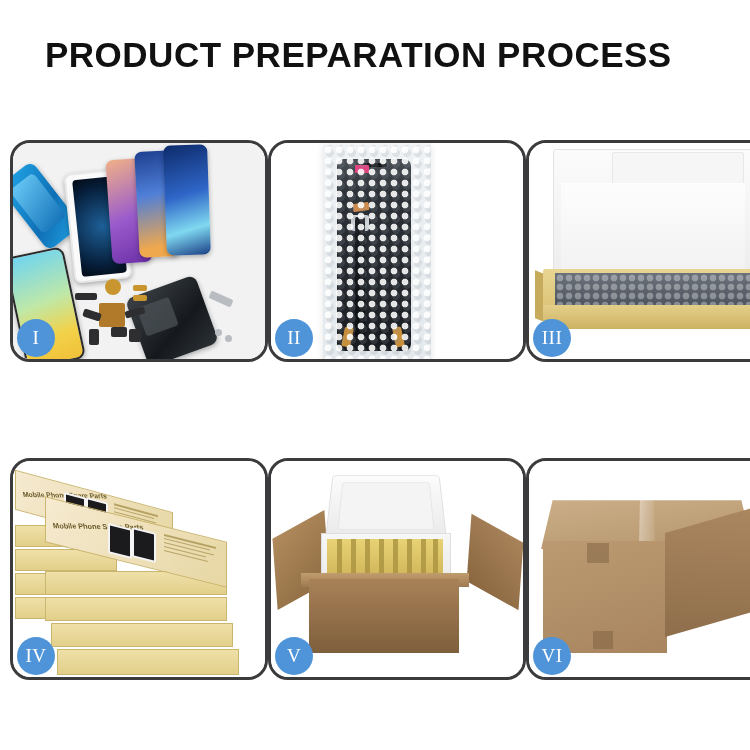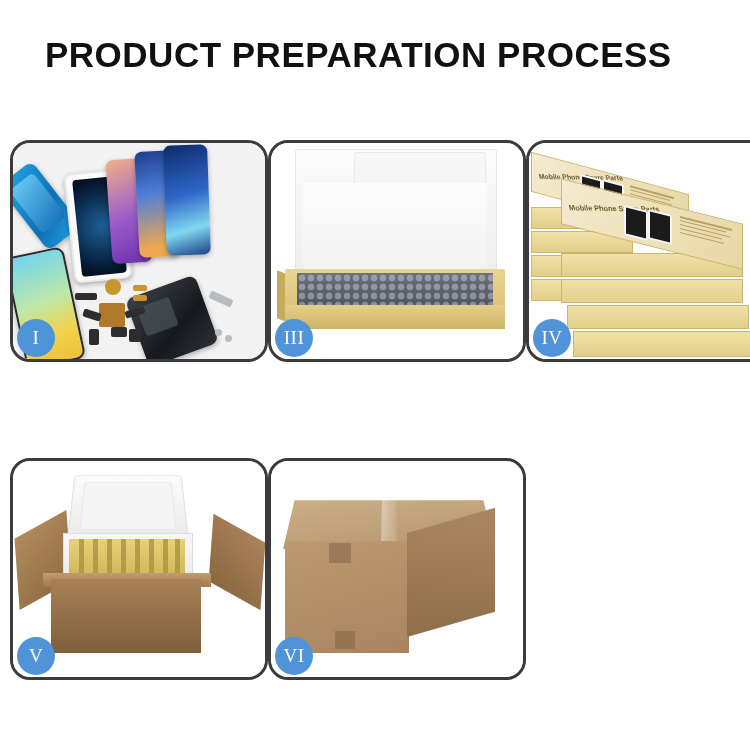--- a/index.html
+++ b/index.html
@@ -291,20 +291,37 @@
       <div class="part" style="left:76px;top:186px;width:10px;height:16px;"></div>
       <div class="part" style="left:98px;top:184px;width:16px;height:10px;"></div>
       <div class="part" style="left:116px;top:186px;width:12px;height:13px;"></div>
       <div class="part silver" style="left:196px;top:152px;width:24px;height:8px;transform:rotate(24deg);"></div>
       <div class="part silver" style="left:202px;top:186px;width:7px;height:7px;border-radius:50%;"></div>
       <div class="part silver" style="left:212px;top:192px;width:7px;height:7px;border-radius:50%;"></div>
     </div>
     <div class="badge">I</div>
   </div>
 
+  <div class="panel">
+    <div class="scene p2">
+      <div class="bubblebag">
+        <div class="lcd2">
+          <div class="pinktag"></div>
+          <div class="tape2"></div>
+          <div class="conn2"></div>
+          <div class="flex2"></div>
+          <div class="goldtab" style="left:6px;bottom:4px;transform:rotate(12deg);"></div>
+          <div class="goldtab" style="right:8px;bottom:4px;transform:rotate(-12deg);"></div>
+        </div>
+        <div class="bubbles sh"></div>
+        <div class="bubbles"></div>
+      </div>
+    </div>
+    <div class="badge">II</div>
+  </div>
 
   <div class="panel">
     <div class="scene p3">
       <div class="b3lid">
           <div class="b3lidtab"></div>
         </div>
       <div class="b3foam"></div>
       <div class="b3sideL"></div>
 
       <div class="b3tray">

